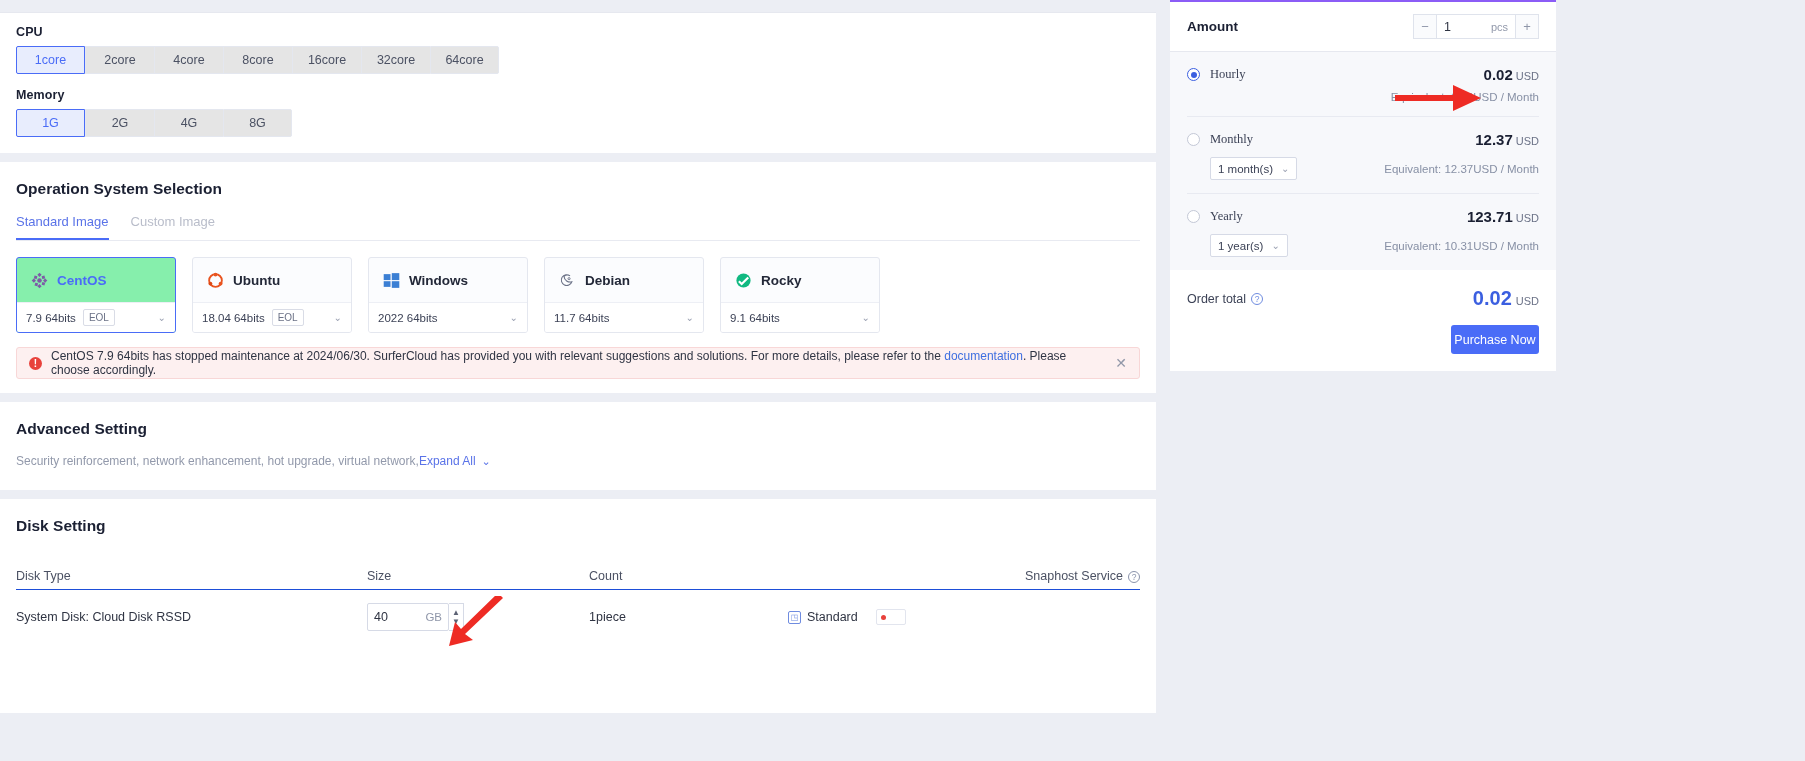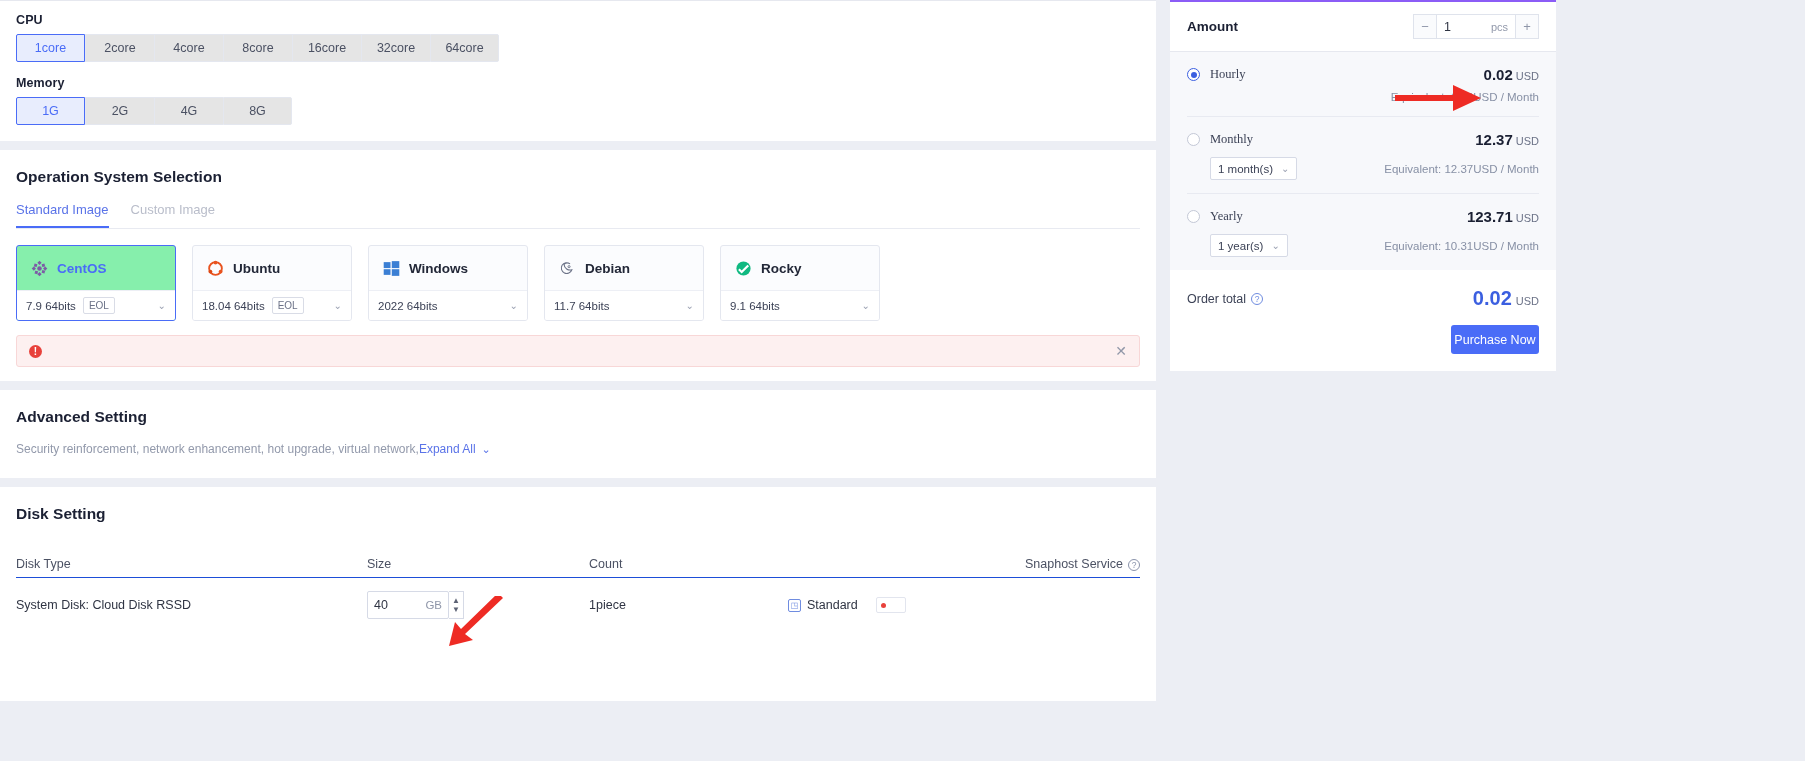--- a/index.html
+++ b/index.html
@@ -6,21 +6,21 @@
   html, body {
     width: 1805px; height: 761px;
     background: #eceef4;
     font-family: "Liberation Sans", sans-serif;
     overflow: hidden;
   }
   .page { position: relative; width: 1805px; height: 761px; }
 
   
   .left-col {
-    position: absolute; left: 0; top: 0;
+    position: absolute; left: 0; top: 12px;
     width: 1156px; height: 668px;
   }
   .card {
     background: #fff;
     margin-bottom: 9px;
     padding: 0 16px;
   }
 
   
   .card-cpu { padding-top: 12px; padding-bottom: 16px; border-top: 1px solid #e6e8ef; }
@@ -359,20 +359,23 @@
             </div>
             <div class="os-ver">
               <span class="os-ver-txt">9.1 64bits</span>
               <span class="chev">⌄</span>
             </div>
           </div>
         </div>
 
       <div class="warn">
         <div class="warn-icon">!</div>
+        <div class="warn-text">
+          <span>CentOS 7.9 64bits has stopped maintenance at 2024/06/30. SurferCloud has provided you with relevant suggestions and solutions. For more details, please refer to the </span><a>documentation</a><span>. Please choose accordingly.</span>
+        </div>
         <div class="warn-close">✕</div>
       </div>
     </div>
 
     <div class="card card-adv">
       <div class="section-title">Advanced Setting</div>
       <div class="adv-desc">
         <span>Security reinforcement, network enhancement, hot upgrade, virtual network,</span><a>Expand All</a><span class="adv-chev">⌄</span>
       </div>
     </div>

